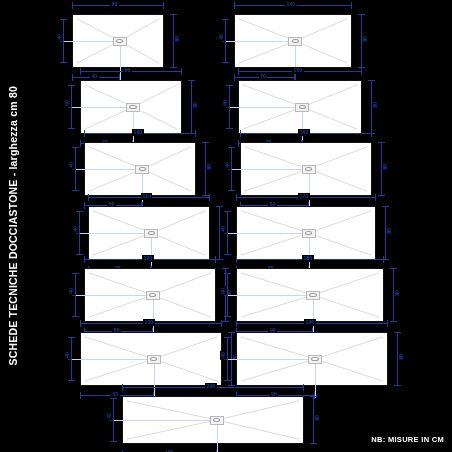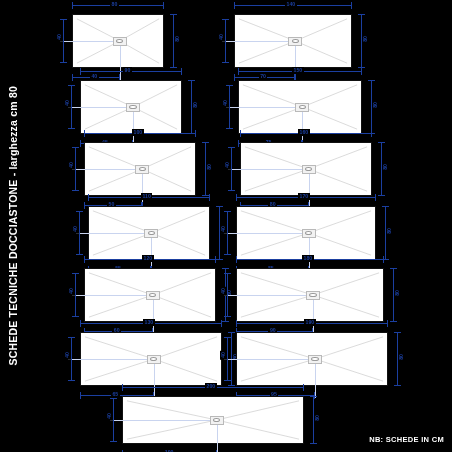--- a/index.html
+++ b/index.html
@@ -491,15 +491,15 @@
         <div class="dl dv" style="left: 10px; top: 15px; height: 44px;"></div>
         <div class="tickh" style="left: 7px; top: 15px;"></div>
         <div class="tickh" style="left: 7px; top: 58px;"></div>
         <div class="dim-label vert" style="left: 3px; top: 29px;">40</div>
         <div class="tick" style="left: 19px; top: 67px;"></div>
         <div class="tick" style="left: 112.64px; top: 67px;"></div>
         <div class="dim-label" style="left: 60.32px; top: 66px;">100</div>
       </div>
     </div>
 
-  <div id="note">NB: SCHEDE IN CM</div>
+  <div id="note">NB: MISURE IN CM</div>
 
 </div>
 
 </body></html>

